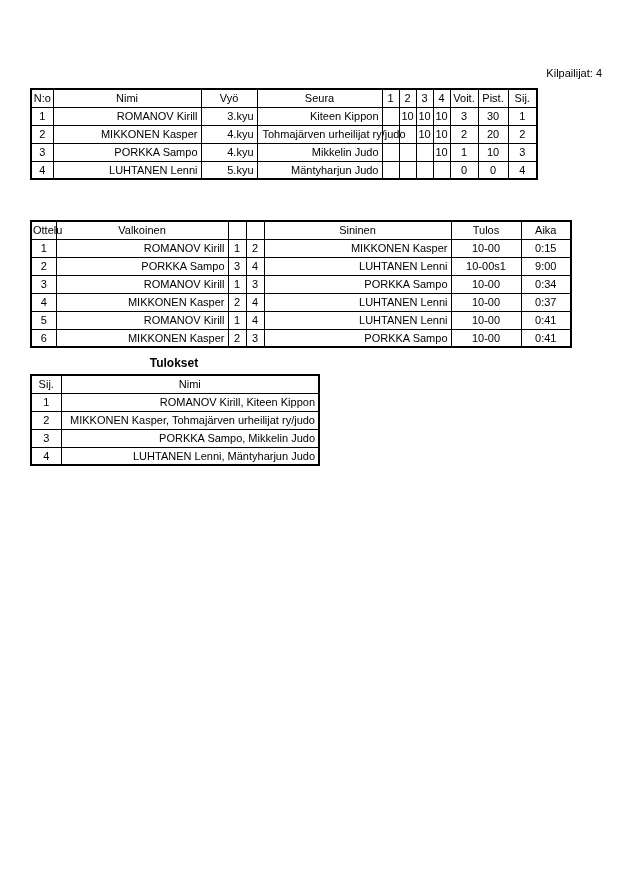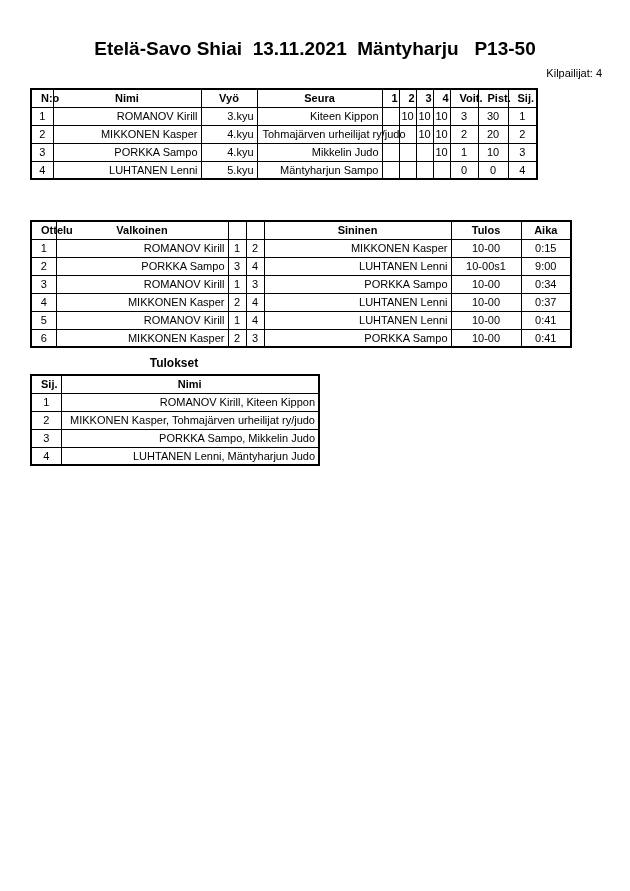--- a/index.html
+++ b/index.html
@@ -25,34 +25,33 @@
     border-collapse:collapse; table-layout:fixed; background:#fff;
     border:2px solid #000; position:absolute;
   }
   th, td {
     border:1px solid #000;
     font-size:11px; height:18px;
     padding:0 3px;
     white-space:nowrap; overflow:visible;
     vertical-align:middle;
   }
-  th { font-weight:bold; text-align:center; padding:0 9px; }
+  th { font-weight:normal; text-align:center; padding:0 1px; }
   td.num { text-align:center; padding:0 1px; }
   td.name { text-align:right; padding-left:5px; }
 
   .t1 { top:88px;  left:30px; width:506px; }
   .t2 { top:220px; left:30px; width:540px; }
   .t3 { top:374px; left:30px; width:288px; }
 </style>
 </head>
 <body>
 
 <div class="page">
 
-  <div class="title">Etelä-Savo Shiai  13.11.2021  Mäntyharju   P13-50</div>
 
   <div class="k-count">Kilpailijat: 4</div>
 
   <table class="t1">
     <colgroup>
       <col style="width:22px">
         <col style="width:148px">
         <col style="width:56px">
         <col style="width:125px">
       <col style="width:17px">
@@ -115,21 +114,21 @@
         <td class="num"></td>
         <td class="num">10</td>
         <td class="num">1</td>
         <td class="num">10</td>
         <td class="num">3</td>
       </tr>
       <tr>
         <td class="num">4</td>
         <td class="name">LUHTANEN Lenni</td>
         <td class="name">5.kyu</td>
-        <td class="name">Mäntyharjun Sampo</td>
+        <td class="name">Mäntyharjun Judo</td>
         <td class="num"></td>
         <td class="num"></td>
         <td class="num"></td>
         <td class="num"></td>
         <td class="num">0</td>
         <td class="num">0</td>
         <td class="num">4</td>
       </tr>
     </tbody>
   </table>

